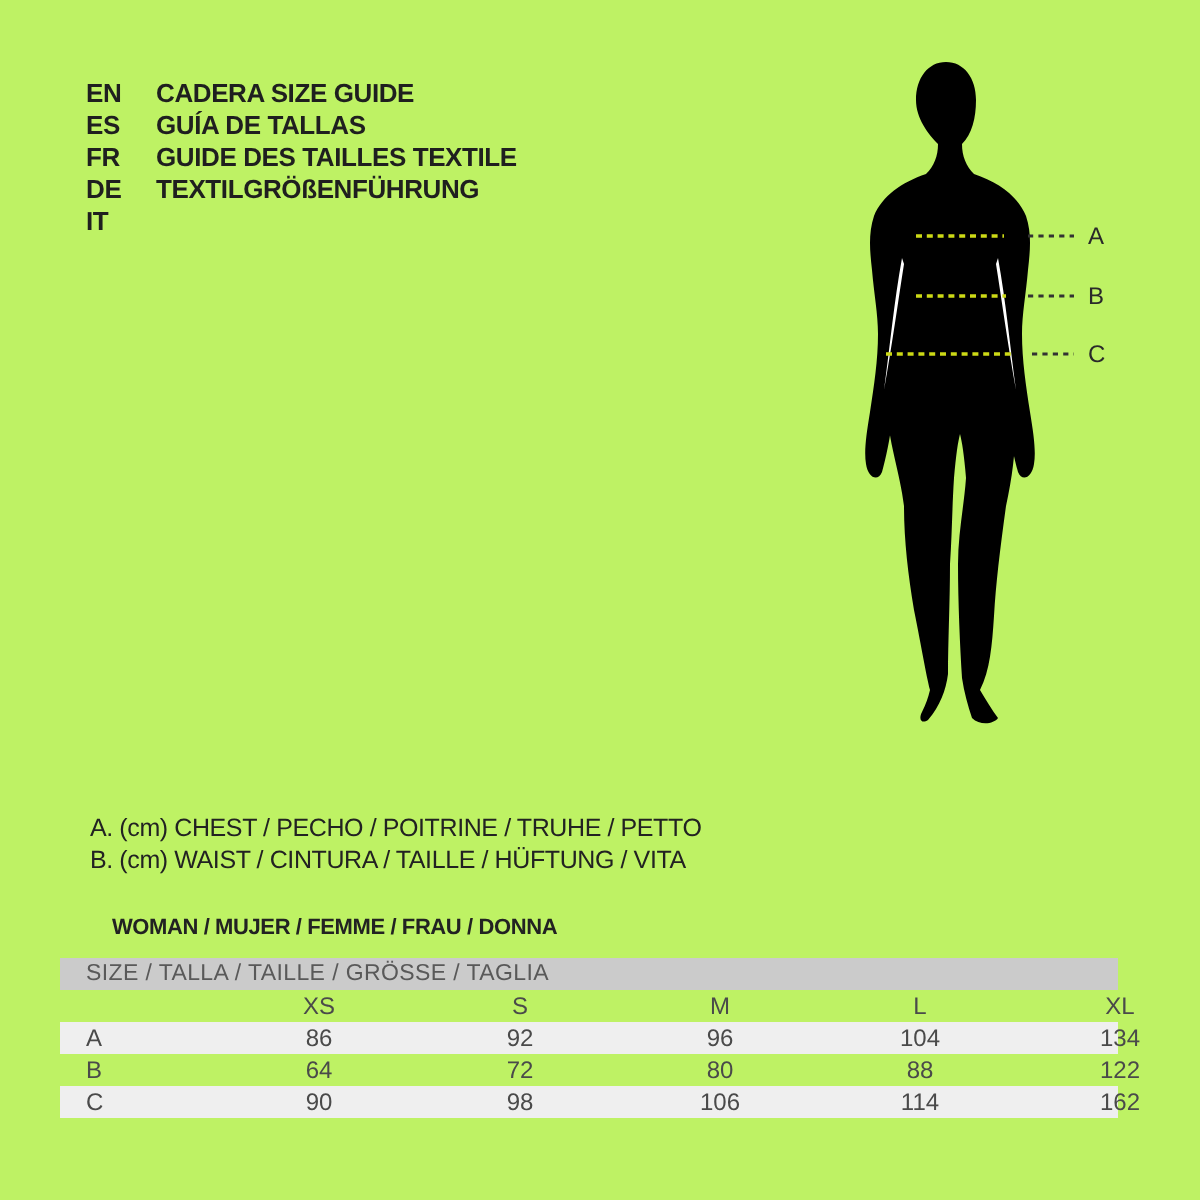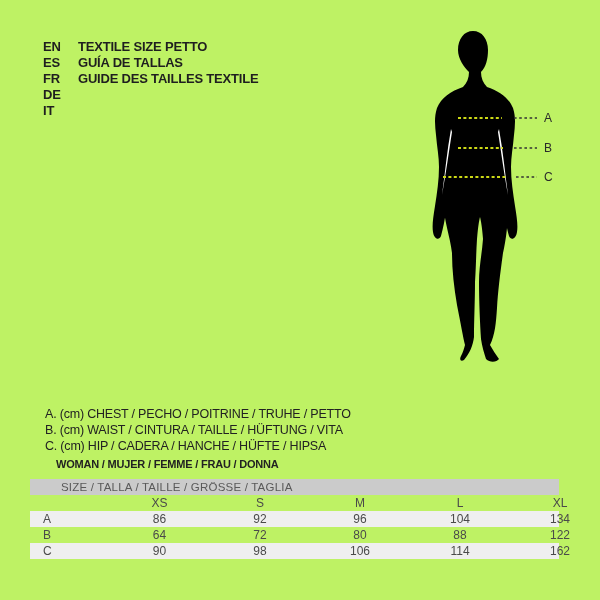--- a/index.html
+++ b/index.html
@@ -21,48 +21,49 @@
   .measures{position:absolute;left:45px;top:406px;}
   .measure-line{height:16px;line-height:16px;font-size:12.5px;font-weight:400;letter-spacing:-0.2px;color:#222;white-space:nowrap;}
   .gender-line{
     position:absolute;left:56px;top:456px;height:16px;line-height:16px;
     font-size:11px;font-weight:700;letter-spacing:-0.2px;color:#222;white-space:nowrap;
   }
   
   .size-table{position:absolute;left:30px;top:479px;width:529px;}
   .size-header{
     height:16px;line-height:16px;background:#cbcbcb;color:#595959;
-    font-size:11.5px;padding-left:31px;letter-spacing:0.2px;white-space:nowrap;
+    font-size:11.5px;padding-left:13px;letter-spacing:0.2px;white-space:nowrap;
   }
   .t-row{display:grid;grid-template-columns:57px 57px 56px 56px 56px 56px 1fr;height:16px;line-height:16px;gap:44px;}
   .t-row.alt{background:#efefef;}
   .t-cell{font-size:12px;color:#4a4a4a;}
   .t-cell.label{padding-left:13px;}
   .t-cell.val{text-align:center;}
 </style>
 </head>
 <body>
 
 <div class="page">
 
   <div class="lang-list">
     <div class="lang-row">
       <span class="lang-code">EN</span>
-      <span class="lang-label">TEXTILE SIZE PETTO</span>
+      <span class="lang-label">CADERA SIZE GUIDE</span>
     </div>
     <div class="lang-row">
       <span class="lang-code">ES</span>
       <span class="lang-label">GUÍA DE TALLAS</span>
     </div>
     <div class="lang-row">
       <span class="lang-code">FR</span>
       <span class="lang-label">GUIDE DES TAILLES TEXTILE</span>
     </div>
     <div class="lang-row">
       <span class="lang-code">DE</span>
+      <span class="lang-label">TEXTILGRÖßENFÜHRUNG</span>
     </div>
     <div class="lang-row">
       <span class="lang-code">IT</span>
     </div>
   </div>
 
   <div class="figure-wrap">
     <svg width="150" height="345" viewBox="0 0 150 345">
       <path fill="#000000" d="
         M63,6
@@ -119,21 +120,20 @@
 
       <line x1="33" y1="152" x2="97" y2="152" stroke="#ccd916" stroke-width="1.8" stroke-dasharray="3 2.4"></line>
       <line x1="106" y1="152" x2="127" y2="152" stroke="#333333" stroke-width="1.5" stroke-dasharray="2.6 2.6"></line>
       <text class="measure-label" x="134" y="156">C</text>
     </svg>
   </div>
 
   <div class="measures">
     <div class="measure-line">A. (cm) CHEST / PECHO / POITRINE / TRUHE / PETTO</div>
     <div class="measure-line">B. (cm) WAIST / CINTURA / TAILLE / HÜFTUNG / VITA</div>
-    <div class="measure-line">C. (cm) HIP / CADERA / HANCHE / HÜFTE / HIPSA</div>
   </div>
 
   <div class="gender-line">WOMAN / MUJER / FEMME / FRAU / DONNA</div>
 
   <div class="size-table">
     <div class="size-header">SIZE / TALLA / TAILLE / GRÖSSE / TAGLIA</div>
 
     <div class="t-row">
       <div class="t-cell label"></div>
       <div class="t-cell val">XS</div>

